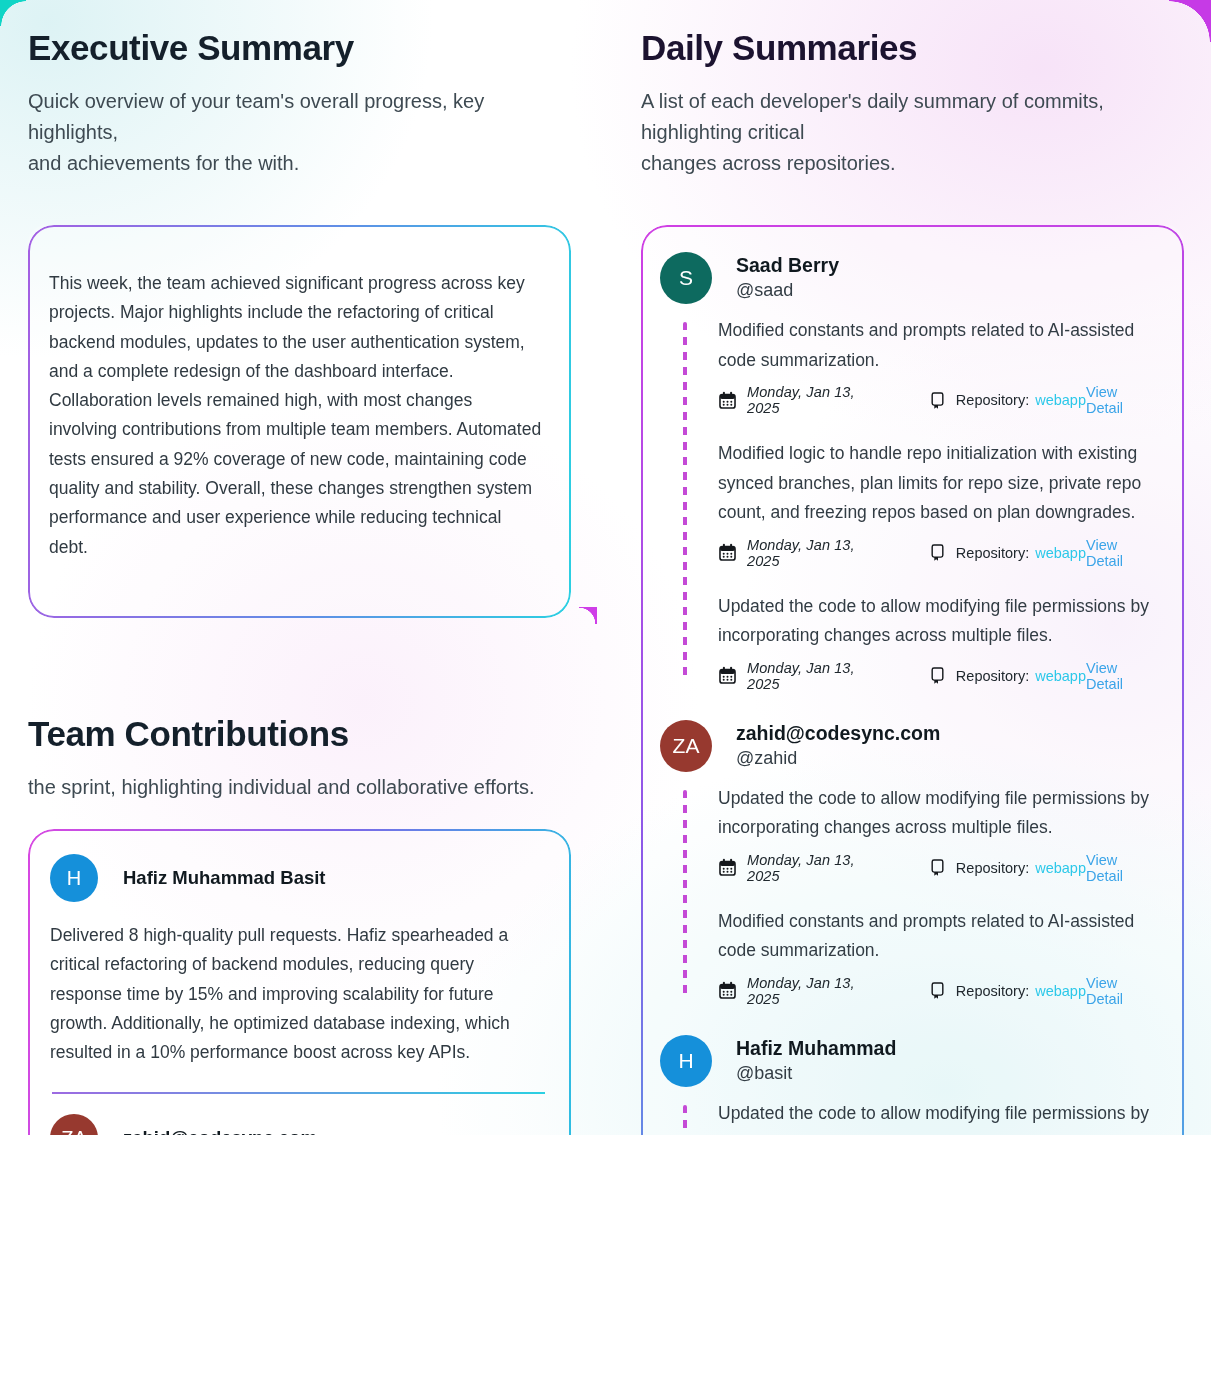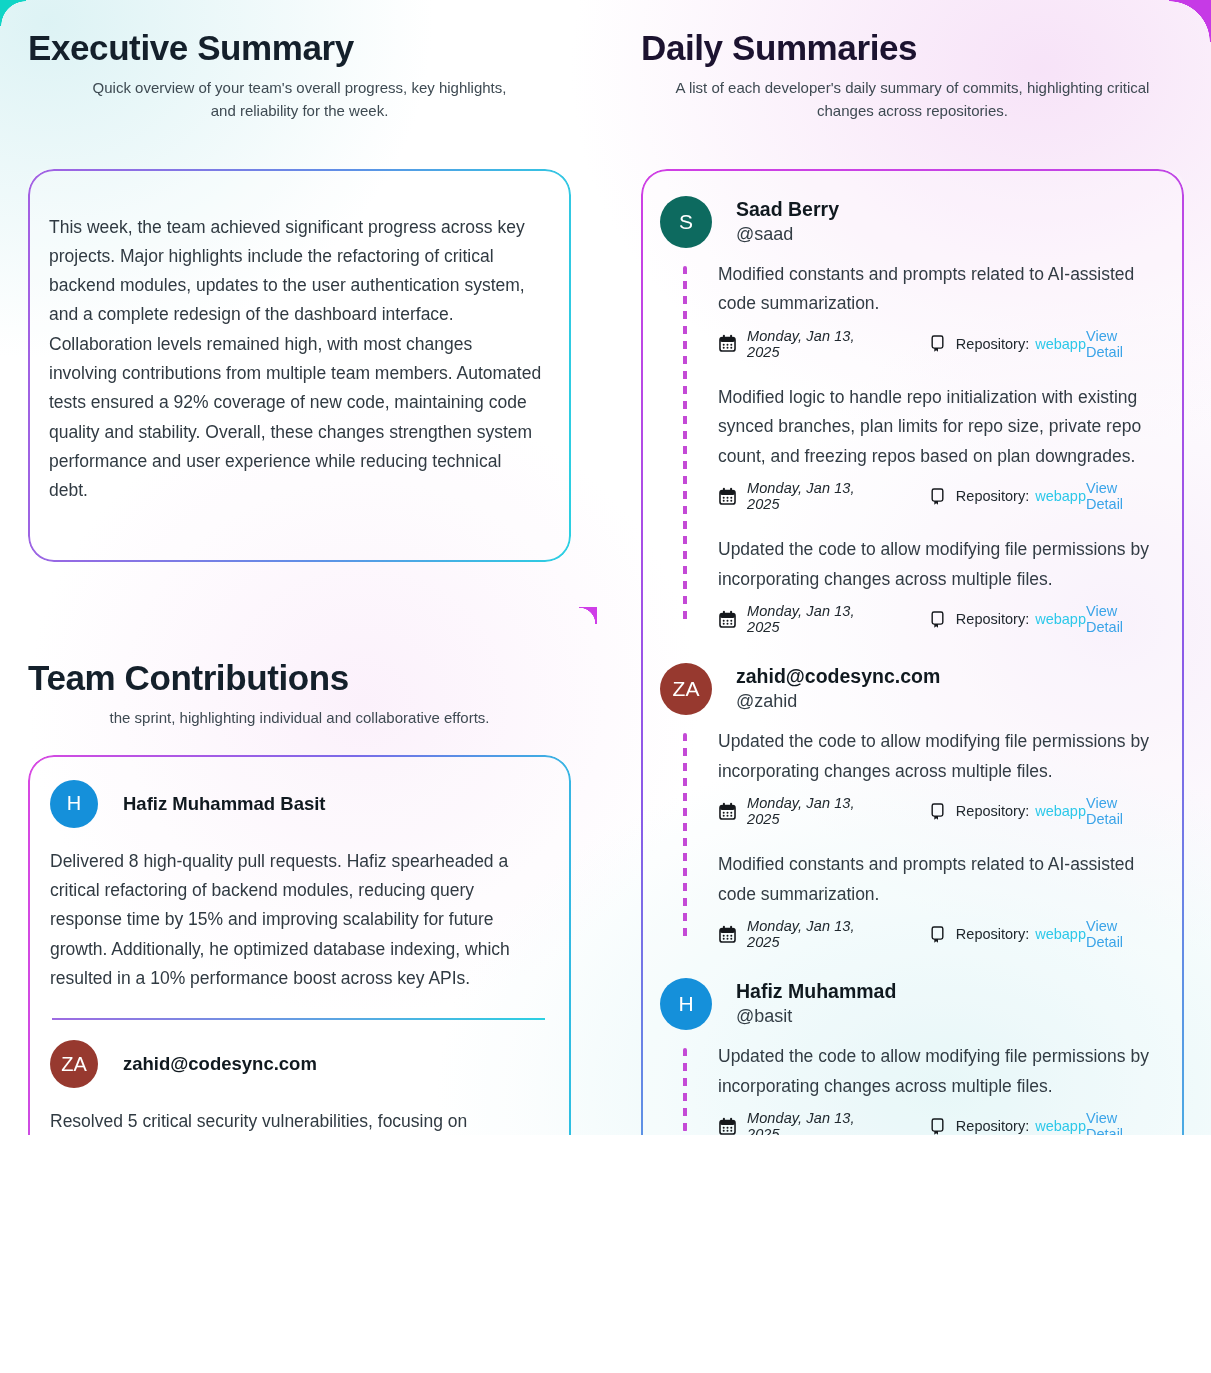--- a/index.html
+++ b/index.html
@@ -23,21 +23,21 @@
   .notch-team { left:579px; top:607px; width:18px; height:17px;
     background:radial-gradient(circle at 0% 100%, rgba(0,0,0,0) 16px, #cf3ee8 16.5px); }
   .notch-daily { left:612px; top:1359px; width:14px; height:14px;
     background:radial-gradient(circle at 100% 0%, rgba(0,0,0,0) 12.5px, #2bd5e1 13px); }
 
   .col-left  { position:absolute; left:28px;  top:28px; width:543px; }
   .col-right { position:absolute; left:641px; top:28px; width:543px; }
 
   h1 { font-size:35px; font-weight:700; letter-spacing:-.4px; color:#14202b; }
   h1.tinted { color:#1c1330; }
-  .subtitle { margin-top:8px; font-size:15px; line-height:1.55; color:#3e4a52;text-align:center; }
+  .subtitle { margin-top:18px; font-size:20px; line-height:1.55; color:#3e4a52; }
   .subtitle span { display:block; }
 
   .card { position:relative; border-radius:18px; background:rgba(255,255,255,.22); }
   .card::before {
     content:""; position:absolute; inset:0; border-radius:26px; padding:2px;
     -webkit-mask:linear-gradient(#fff 0 0) content-box, linear-gradient(#fff 0 0);
     -webkit-mask-composite:xor; mask:linear-gradient(#fff 0 0) content-box, linear-gradient(#fff 0 0);
     mask-composite:exclude; pointer-events:none;
   }
   .card-exec::before  { background:linear-gradient(95deg,#a45fe3 0%,#5f8fe6 55%,#2bd0e2 100%); }
@@ -88,21 +88,21 @@
 <div class="page">
   <div class="corner corner-tl"></div>
   <div class="corner corner-tr"></div>
   <div class="corner notch-team"></div>
   <div class="corner notch-daily"></div>
 
   <div class="col-left">
     <h1>Executive Summary</h1>
     <div class="subtitle">
       <span>Quick overview of your team's overall progress, key highlights,</span>
-      <span>and reliability for the week.</span>
+      <span>and achievements for the with.</span>
     </div>
 
     <div class="card card-exec">
       <p>This week, the team achieved significant progress across key projects. Major highlights include the refactoring of critical backend modules, updates to the user authentication system, and a complete redesign of the dashboard interface. Collaboration levels remained high, with most changes involving contributions from multiple team members. Automated tests ensured a 92% coverage of new code, maintaining code quality and stability. Overall, these changes strengthen system performance and user experience while reducing technical debt.</p>
     </div>
 
     <h1 class="team-title">Team Contributions</h1>
     <div class="subtitle">
       <span>the sprint, highlighting individual and collaborative efforts.</span>
     </div>

